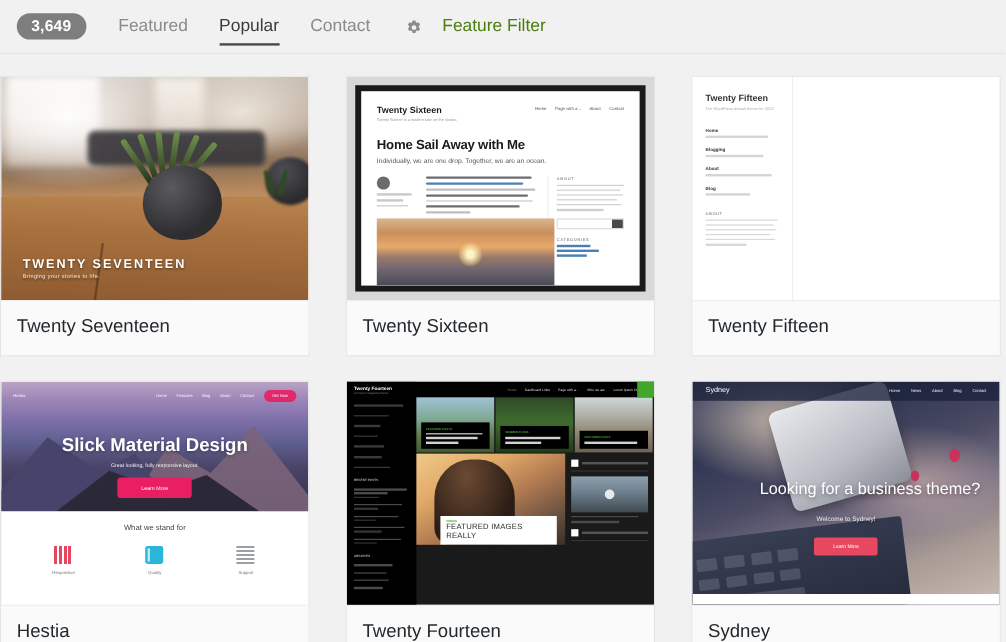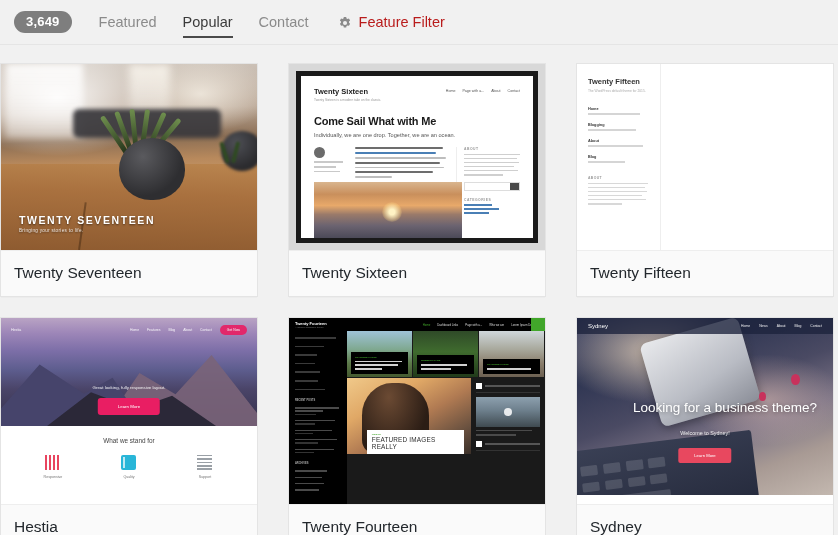--- a/index.html
+++ b/index.html
@@ -41,23 +41,23 @@
     white-space: nowrap;
   }
   .tab.active { color: #3a3a3a; }
   .tab.active::after {
     content: "";
     position: absolute;
     left: 13px; right: 13px; bottom: 6px;
     height: 2px; background: #4a4a4a;
   }
   .feature-filter {
-    display: flex; align-items: flex-end; gap: 7px;
+    display: flex; align-items: flex-end; gap: 17px;
     margin-left: 16px; cursor: pointer;
-    font-size: 14.5px; color: #b91c1c;
+    font-size: 14.5px; color: #4d7c0f;
   }
   .gear { width: 14px; height: 14px; display: block; }
   .search-wrap { margin-left: auto; }
   .search-input {
     width: 242px; height: 27px;
     border: 1px solid #ddd;
     background: #fff;
     padding: 0 9px;
     font-size: 13.5px;
     font-family: "Liberation Sans", sans-serif;
@@ -377,21 +377,21 @@
                 <div class="t16-brand">Twenty Sixteen</div>
                 <div class="t16-tag">Twenty Sixteen is a modern take on the classic.</div>
               </div>
               <div class="t16-nav">
                 <span>Home</span>
                 <span>Page with a...</span>
                 <span>About</span>
                 <span>Contact</span>
               </div>
             </div>
-            <div class="t16-title">Come Sail What with Me</div>
+            <div class="t16-title">Home Sail Away with Me</div>
             <div class="t16-sub">Individually, we are one drop. Together, we are an ocean.</div>
             <div class="t16-body">
               <div class="t16-meta">
                 <div class="t16-av"></div>
                 <div class="t16-ml" style="width:90%"></div>
                 <div class="t16-ml" style="width:70%"></div>
                 <div class="t16-ml" style="width:80%"></div>
               </div>
               <div class="t16-para">
                 <i class="dk" style="width:96%"></i>
@@ -477,20 +477,21 @@
             <div class="hs-logo">Hestia</div>
             <div class="hs-links">
               <span>Home</span>
               <span>Features</span>
               <span>Blog</span>
               <span>About</span>
               <span>Contact</span>
               <span class="hs-btn">Get Now</span>
             </div>
           </div>
+          <div class="hs-h1">Slick Material Design</div>
           <div class="hs-h2">Great looking, fully responsive layout.</div>
           <div class="hs-cta">Learn More</div>
         </div>
         <div class="hs-feat">
           <div class="hs-ft">What we stand for</div>
           <div class="hs-ic">
             <div class="hs-col">
               <div class="hs-sq red"></div>
               <div class="hs-cl">Responsive</div>
             </div>

